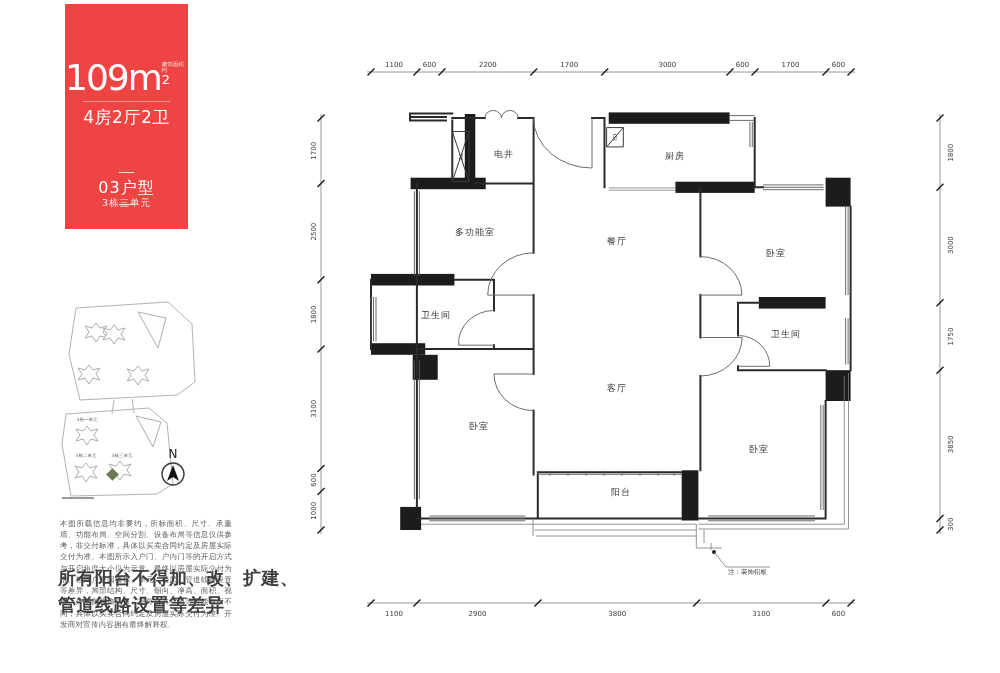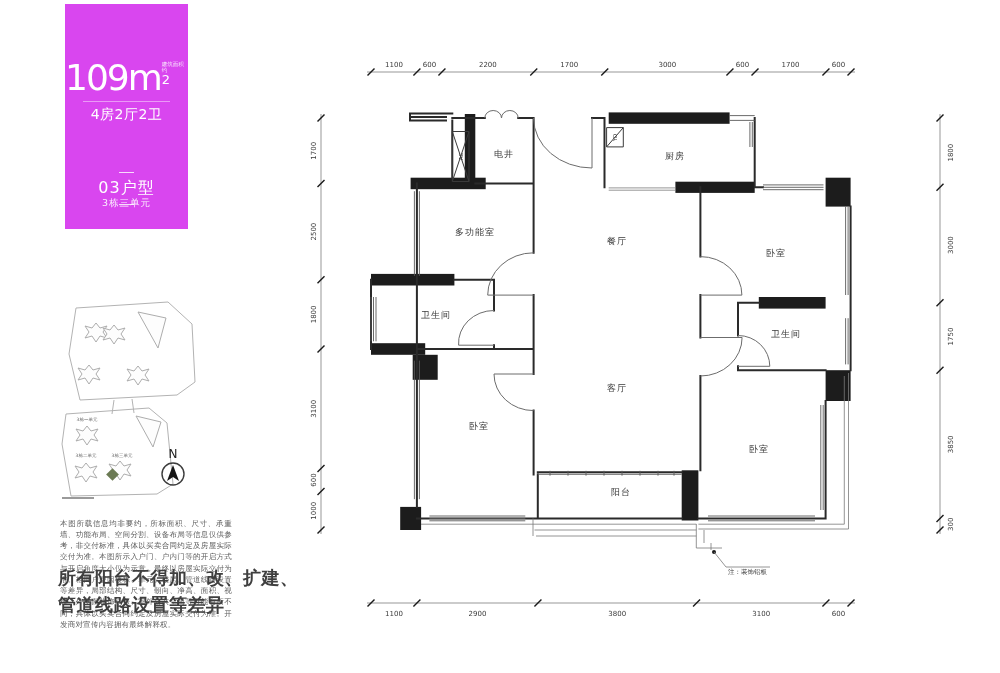--- a/index.html
+++ b/index.html
@@ -6,21 +6,21 @@
   #stage{position:relative;width:1000px;height:673px;background:#ffffff;overflow:hidden;
          font-family:"DejaVu Sans","Liberation Sans",sans-serif;}
   
   #panel{position:absolute;left:65px;top:4px;width:123px;height:225px;background:#5c6f51;color:#fff;}
   .area-row{position:absolute;top:56px;left:0;width:100%;display:flex;justify-content:center;align-items:flex-start;line-height:1;}
   .area-num{font-size:36px;font-weight:500;letter-spacing:-2px;}
   .area-sup{display:flex;flex-direction:column;align-items:flex-start;margin-top:2px;margin-left:1px;}
   .area-note{font-size:5.5px;opacity:.85;letter-spacing:0;}
   .area-sq{font-size:13px;font-weight:500;line-height:1;}
   .panel-divider{position:absolute;top:97px;left:18px;width:87px;height:1px;background:rgba(255,255,255,.45);}
-  .rooms-line{position:absolute;top:102px;width:100%;text-align:center;font-size:14px;letter-spacing:.5px;}
+  .rooms-line{position:absolute;top:102px;width:100%;text-align:center;font-size:17px;letter-spacing:.5px;}
   .unit-row{position:absolute;top:168px;width:100%;display:flex;align-items:center;justify-content:center;gap:5px;flex-direction:column;}
   .unit-dash{width:15px;height:1px;background:rgba(255,255,255,.8);}
   .unit-type{font-size:16px;letter-spacing:1px;}
   .unit-sub{position:absolute;top:193px;width:100%;text-align:center;font-size:9.5px;opacity:.9;letter-spacing:1px;}
   
   #siteplan{position:absolute;left:56px;top:296px;}
   #small-divider{position:absolute;left:62px;top:497px;width:32px;height:2px;background:#9a9a9a;}
   #disclaimer{position:absolute;left:60px;top:510px;width:172px;font-size:7.5px;line-height:1.5;
               color:#5c5c5c;text-align:justify;letter-spacing:.2px;}
   #notice{position:absolute;left:58px;top:564px;width:245px;font-size:18px;font-weight:bold;
@@ -44,21 +44,21 @@
   .bldg{stroke:#adadad;stroke-width:1;fill:#fdfdfd;}
   .site-label{font-size:4.5px;fill:#6b6b6b;text-anchor:middle;}
   .compass-circle{stroke:#3c3c3c;stroke-width:1.4;fill:none;}
   .compass-n{font-size:12px;fill:#222;text-anchor:middle;font-weight:500;}
 </style>
 </head>
 <body>
 
 <div id="stage">
 
-  <div id="panel" style="background: #d946ef;">
+  <div id="panel" style="background: #ef4444;">
     <div class="area-row">
       <span class="area-num">109</span>
         <span class="area-num">m</span>
       <span class="area-sup">
         <span class="area-note">建筑面积约</span>
         <span class="area-sq">2</span>
       </span>
     </div>
     <div class="panel-divider"></div>
     <div class="rooms-line">4房2厅2卫</div>

